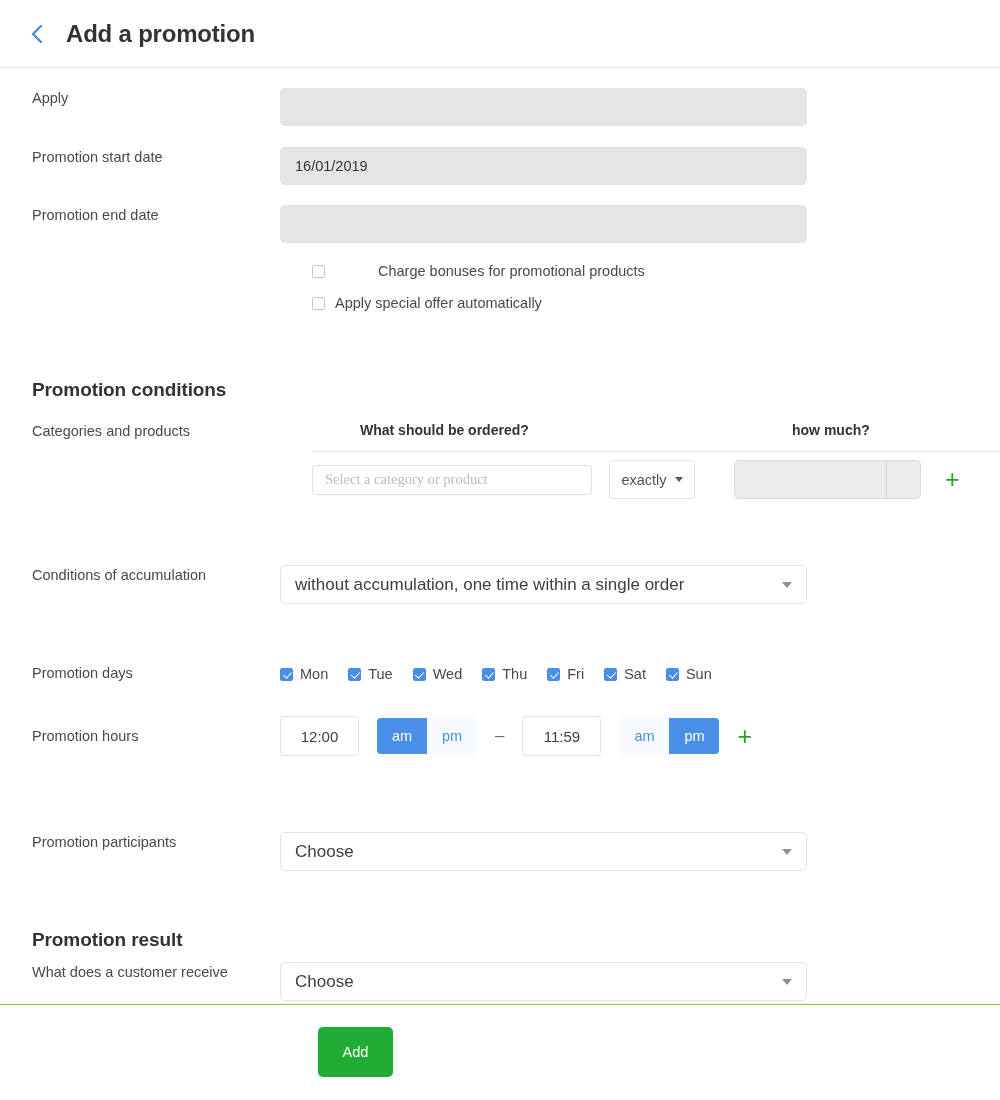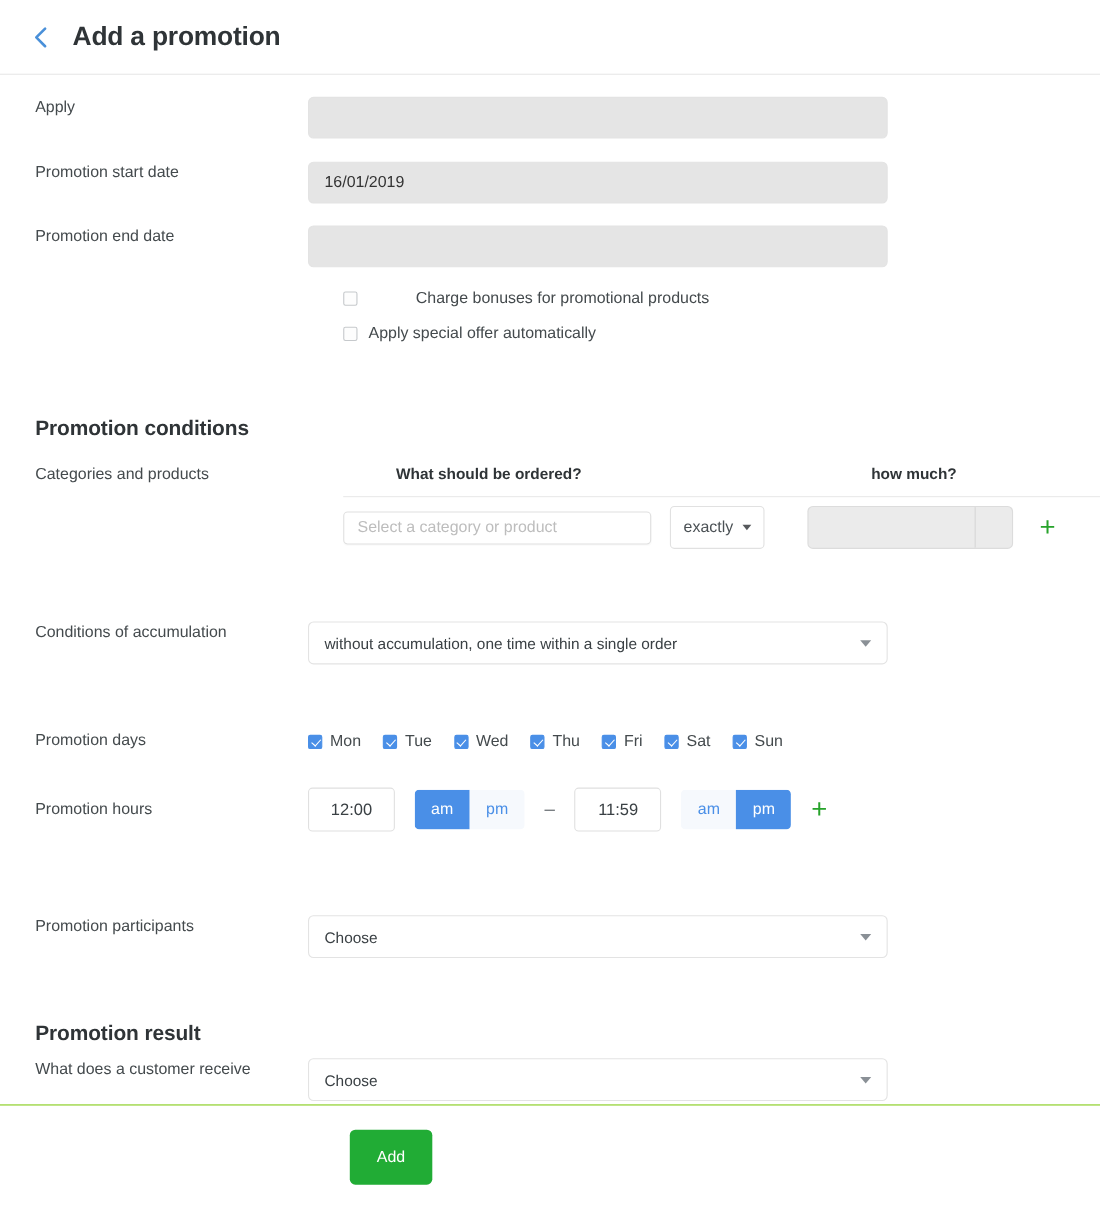--- a/index.html
+++ b/index.html
@@ -145,21 +145,21 @@
     right: 0;
     height: 1px;
     background: #e9e9e9;
   }
   .cat-input {
     width: 280px;
     height: 30px;
     border: 1px solid #e0e0e0;
     border-radius: 4px;
     background: #fff;
-    font-family: Liberation Sans, sans-serif;
+    font-family: Liberation Serif, serif;
     font-size: 14.5px;
     color: #4c1d95;
     padding: 0 12px;
     outline: none;
     box-shadow: 0 1px 1px rgba(0,0,0,0.02);
   }
   .cat-input::placeholder { color: #bdbdbd; }
 
   .mini-select {
     width: 86px;
@@ -207,21 +207,21 @@
     border: 1px solid #e3e3e3;
     border-radius: 5px;
     background: #fff;
     display: flex;
     align-items: center;
     padding: 0 14px;
     cursor: pointer;
   }
   .select-box .sel-text {
     flex: 1;
-    font-size: 14px;
+    font-size: 17px;
     color: #3a4044;
   }
   .caret {
     width: 0; height: 0;
     border-left: 5px solid transparent;
     border-right: 5px solid transparent;
     border-top: 6px solid #8a9096;
   }
   .caret.small {
     border-left-width: 4.5px;

